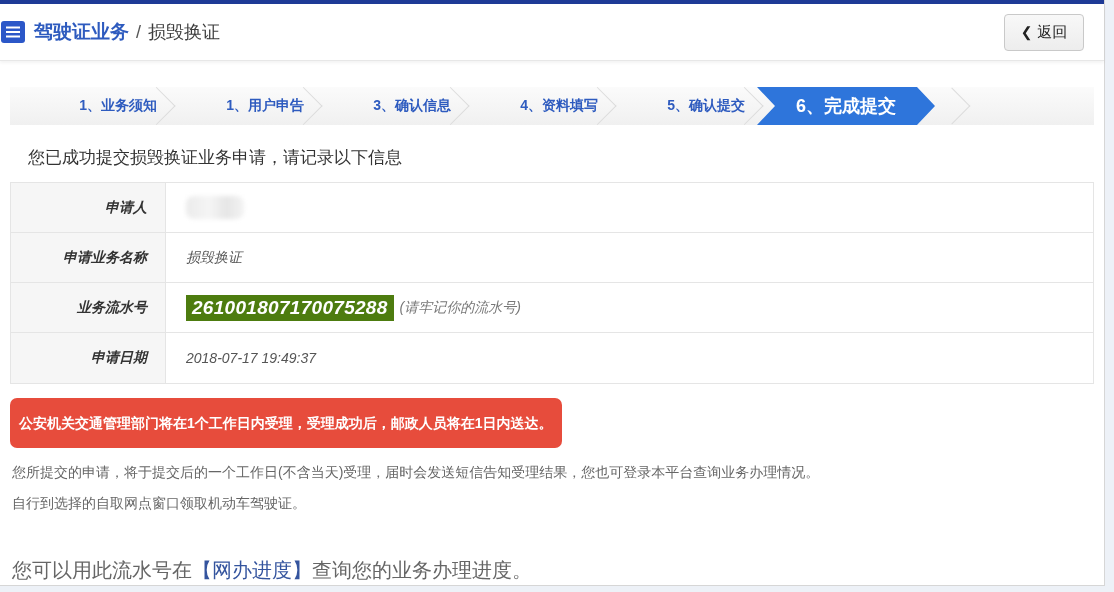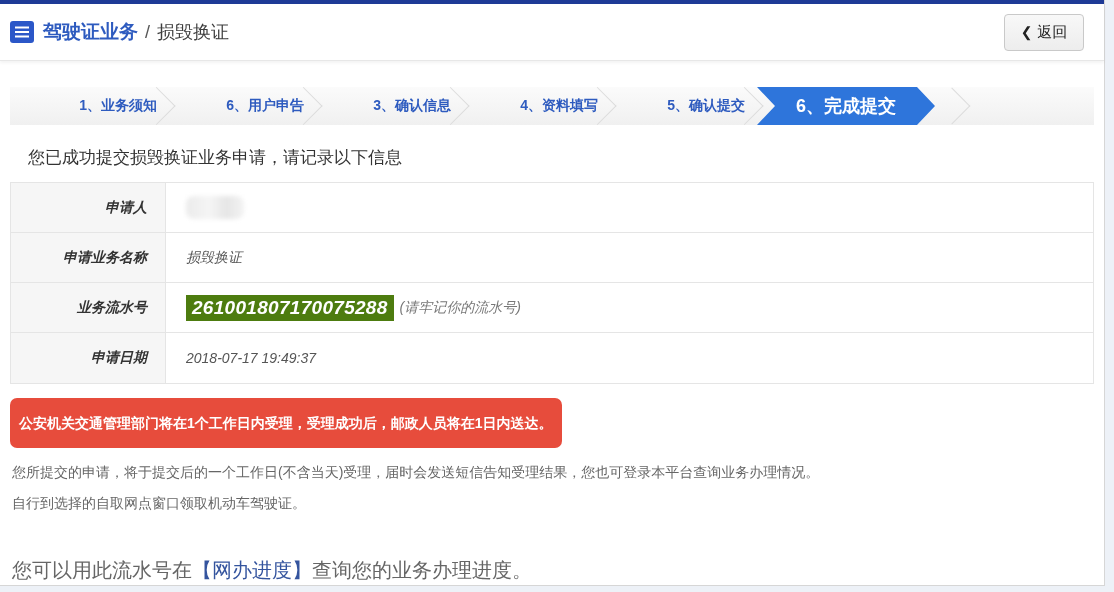--- a/index.html
+++ b/index.html
@@ -15,21 +15,21 @@
     background:#ffffff;
     border-right:1px solid #d6d6d6;
     border-bottom:1px solid #d6d6d6;
   }
   .topstrip { height:4px; background:#1e3a96; }
 
   
   .header {
     height:57px;
     display:flex; align-items:center;
-    padding:0 12px 0 10px;
+    padding:0 12px 0 1px;
     border-bottom:1px solid #e7e7e7;
     box-shadow:0 2px 3px rgba(0,0,0,0.05);
     position:relative; background:#fff; z-index:2;
   }
   .header-icon { display:flex; align-items:center; }
   .title-primary { color:#2e5bbf; font-size:19px; font-weight:bold; margin-left:9px; }
   .title-sep { color:#555; font-size:18px; margin:0 7px; }
   .title-secondary { color:#3d3d3d; font-size:18px; }
   .back-btn {
     margin-left:auto; margin-right:8px;
@@ -137,21 +137,21 @@
       <span>返回</span>
     </div>
   </div>
 
   
   <div class="steps">
     <div class="step">
       <span>1、业务须知</span>
     </div>
     <div class="step">
-      <span>6、用户申告</span>
+      <span>1、用户申告</span>
     </div>
     <div class="step">
       <span>3、确认信息</span>
     </div>
     <div class="step">
       <span>4、资料填写</span>
     </div>
     <div class="step">
       <span>5、确认提交</span>
     </div>

